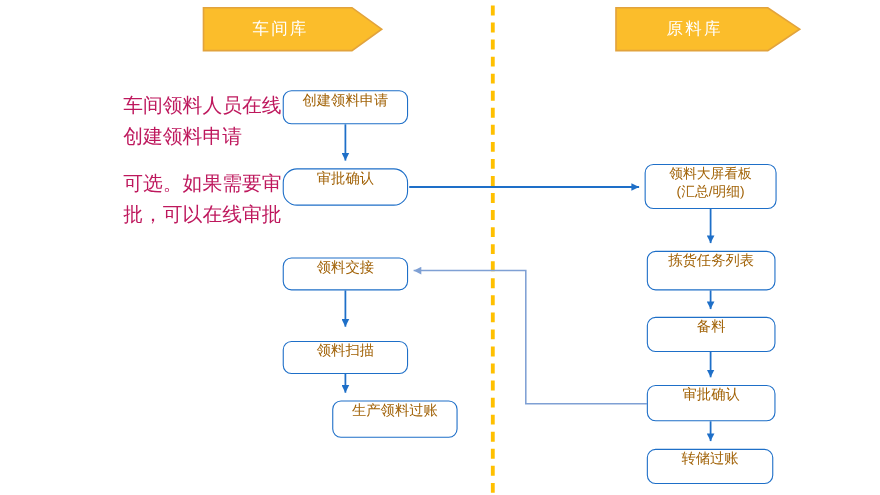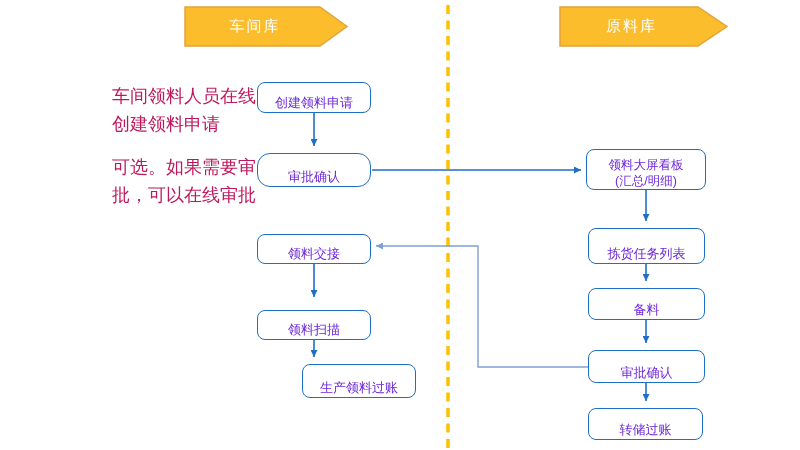--- a/index.html
+++ b/index.html
@@ -7,22 +7,22 @@
     position:relative;width:800px;height:450px;background:#ffffff;
     font-family:Liberation Sans, sans-serif;overflow:hidden;padding-left:48px;
   }
   .layer{position:absolute;left:0;top:0;}
   .hdr-label{
     position:absolute;display:flex;align-items:center;justify-content:center;
     color:#ffffff;font-size:15px;letter-spacing:2px;
   }
   .box{
     position:absolute;background:#ffffff;border:1.6px solid #1e6fc8;border-radius:8px;
-    display:flex;flex-direction:column;align-items:center;justify-content:flex-end;
-    font-size:13px;color:#6d28d9;text-align:center;line-height:1.3;box-sizing:border-box;
+    display:flex;flex-direction:column;align-items:center;justify-content:flex-start;
+    font-size:13px;color:#a16207;text-align:center;line-height:1.3;box-sizing:border-box;
   }
   .box .sub{font-size:12.5px;}
   .note{
     position:absolute;width:148px;font-size:18px;color:#be185d;line-height:1.55;margin-left:44px;
   }
 </style>
 </head>
 <body>
 
 <div class="canvas">

